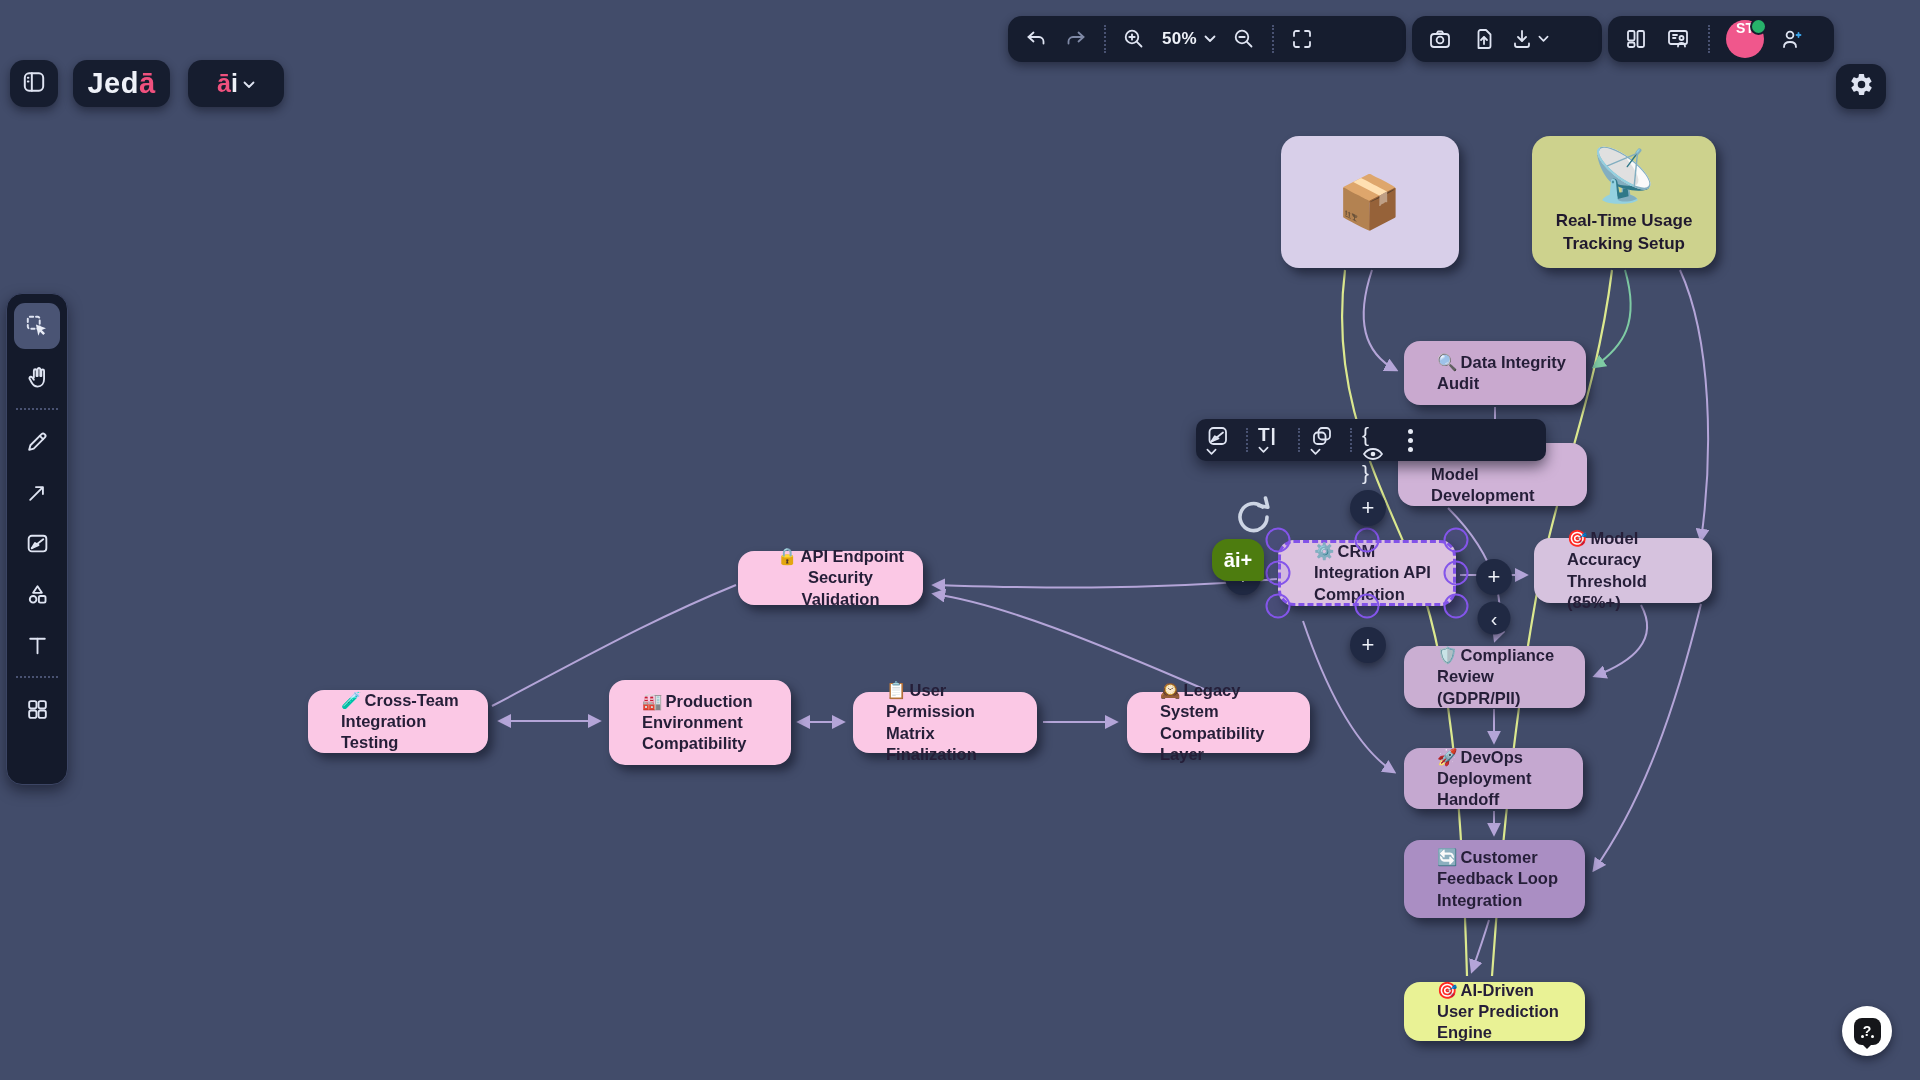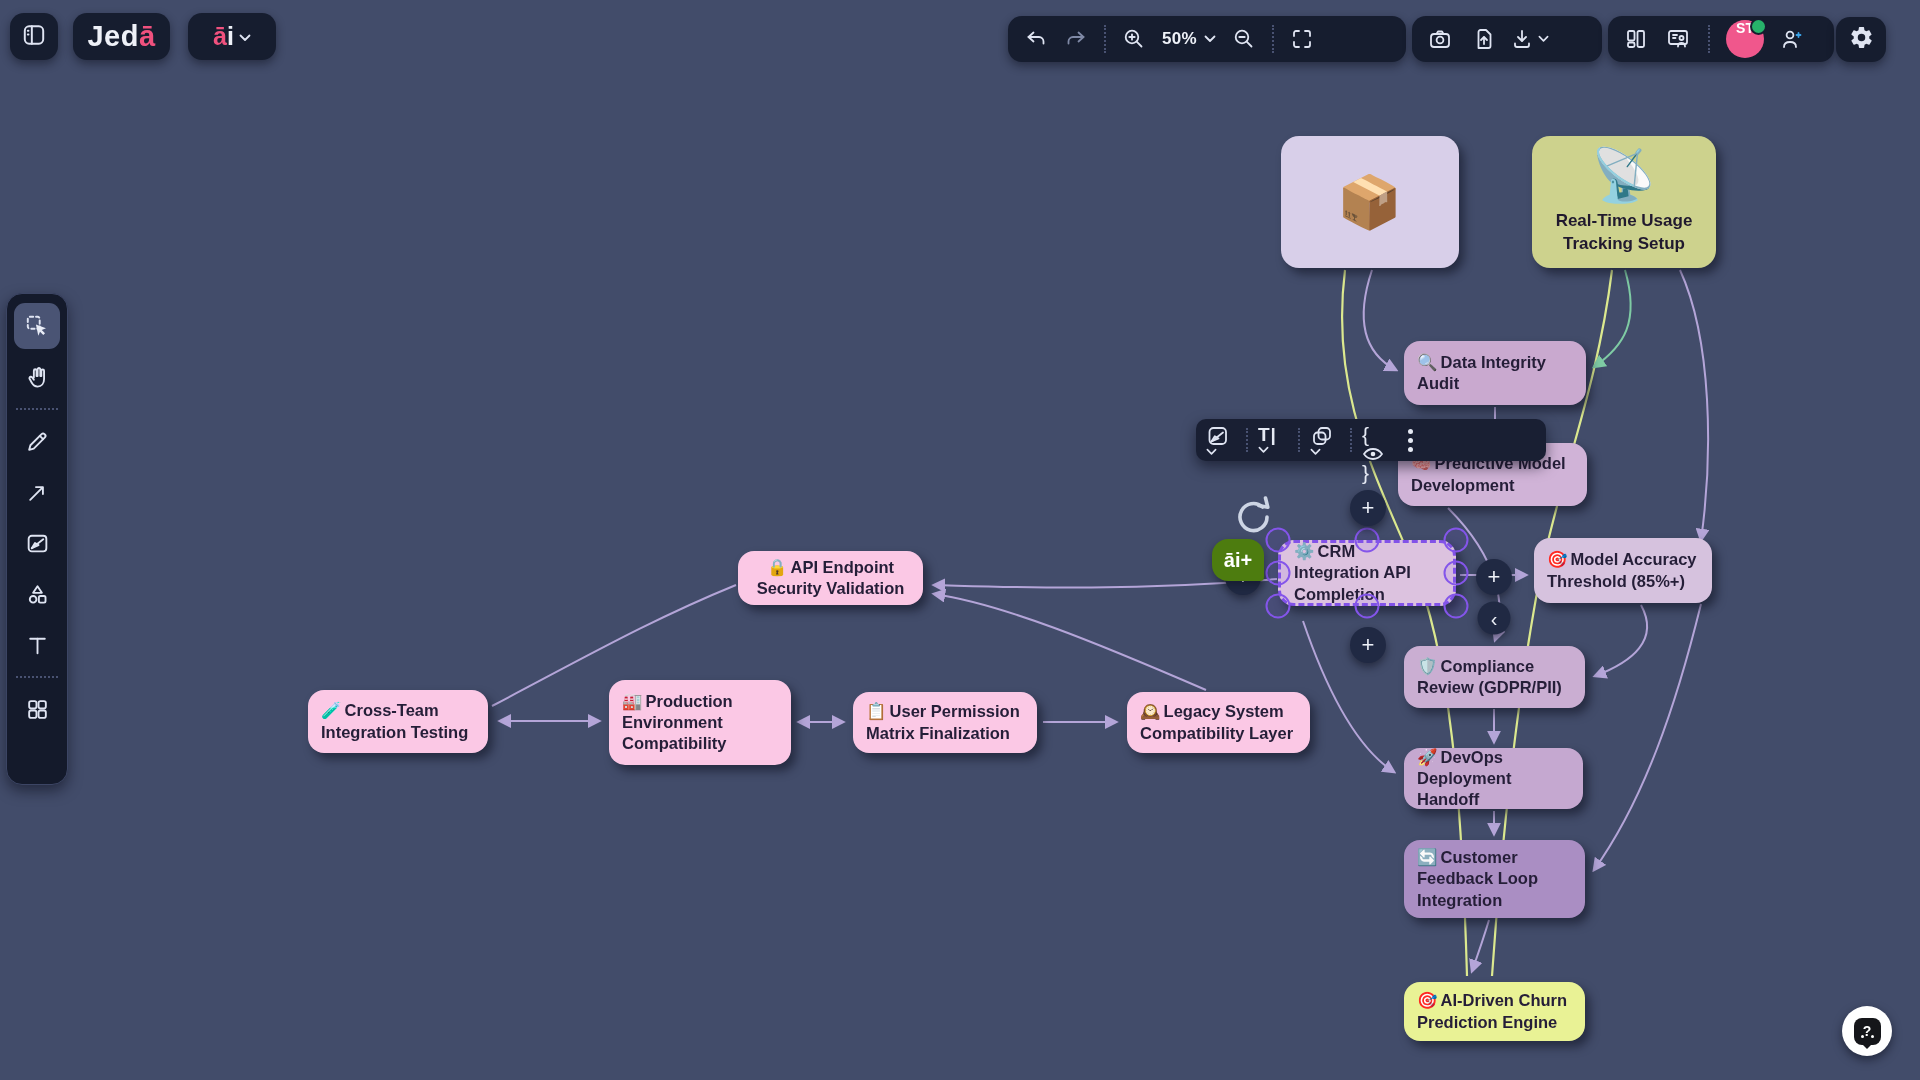--- a/index.html
+++ b/index.html
@@ -23,21 +23,21 @@
   .tbtn svg{display:block;}
   .icon-stroke{stroke:#dfe4f2;stroke-width:1.8;fill:none;stroke-linecap:round;stroke-linejoin:round;}
   .icon-muted{stroke:#7f89a6;}
   .vdiv{width:0;height:28px;border-left:2px dotted #495272;margin:0 6px;}
   .zoom-label{font-size:17px;font-weight:700;color:#eef1f8;letter-spacing:.3px;}
   .chev{margin-left:3px;}
   
   .pill{
     position:absolute;background:#161d2f;border-radius:14px;
     display:flex;align-items:center;justify-content:center;
-    box-shadow:0 4px 10px rgba(8,10,22,.45);cursor:pointer;
+    box-shadow:0 4px 10px rgba(8,10,22,.45);cursor:pointer;margin-top:47px;
   }
   .logo-text{font-size:29px;font-weight:700;color:#eef1f8;letter-spacing:.5px;}
   .accent{color:#f0517e;}
   .ai-text{font-size:25px;font-weight:700;color:#eef1f8;}
   
   .avatar{
     width:38px;height:38px;border-radius:50%;background:#f0578c;color:#fff;
     display:flex;align-items:flex-start;justify-content:center;
     font-size:14px;font-weight:700;position:relative;margin:0 4px;
   }
@@ -61,20 +61,21 @@
   .hdiv{width:42px;border-top:2px dotted #495272;margin:3px 0;}
   
   .node{
     position:absolute;border-radius:16px;box-sizing:border-box;
     box-shadow:5px 6px 10px rgba(10,12,26,.5);
     color:#251e38;z-index:3;cursor:pointer;
   }
   .node .txt{
     padding:9px 13px;font-size:16.5px;font-weight:700;line-height:1.28;
     text-align:left;
+    margin-left:20px;
   }
   .node.centered .txt{text-align:center;}
   .node .em{margin-right:3px;}
   .node.vcenter{display:flex;align-items:center;}
   .node.vcenter .txt{width:100%;}
   .bignode{
     display:flex;flex-direction:column;align-items:center;justify-content:center;
     gap:9px;border-radius:18px;padding:6px 10px;
   }
   .big-emoji{font-size:52px;line-height:1;}
@@ -178,21 +179,21 @@
       <line x1="6.3" y1="8" x2="6.9" y2="8"></line>
       <line x1="6.3" y1="11.5" x2="6.9" y2="11.5"></line>
     </svg>
   </span>
 </div>
 
 <div class="pill" style="left:73px;top:13px;width:97px;height:47px;">
   <span class="logo-text"><span>Jed</span><span class="accent">ā</span></span>
 </div>
 
-<div class="pill" style="left:188px;top:13px;width:88px;height:47px;gap:5px;">
+<div class="pill" style="left:188px;top:13px;width:96px;height:47px;gap:5px;">
   <span class="ai-text"><span class="accent">ā</span><span>i</span></span>
   <span>
     <svg width="12" height="8" viewBox="0 0 12 8" class="icon-stroke">
         <path d="M1.5 1.5 L6 6 L10.5 1.5"></path>
       </svg>
   </span>
 </div>
 
 <div class="bar" style="left:1008px;top:16px;width:378px;height:46px;padding:0 10px;gap:4px;">
   <div class="tbtn">
@@ -411,21 +412,21 @@
 
 <div class="node vcenter" style="left: 1404px; top: 748px; width: 179px; height: 61px; background: rgb(197, 168, 208);">
   <div class="txt"><span class="em">🚀</span><span>DevOps Deployment Handoff</span></div>
 </div>
 
 <div class="node vcenter" style="left: 1404px; top: 840px; width: 181px; height: 78px; background: rgb(170, 142, 195);">
   <div class="txt"><span class="em">🔄</span><span>Customer Feedback Loop Integration</span></div>
 </div>
 
 <div class="node vcenter" style="left: 1404px; top: 982px; width: 181px; height: 59px; background: rgb(233, 242, 149);">
-  <div class="txt"><span class="em">🎯</span><span>AI-Driven Churn Prediction Engine</span></div>
+  <div class="txt"><span class="em">🎯</span><span>AI-Driven User Prediction Engine</span></div>
 </div>
 
 <div class="node vcenter centered" style="left: 738px; top: 551px; width: 185px; height: 54px; background: rgb(251, 200, 229);">
   <div class="txt"><span class="em">🔒</span><span>API Endpoint Security Validation</span></div>
 </div>
 
 <div class="node vcenter" style="left: 308px; top: 690px; width: 180px; height: 63px; background: rgb(251, 200, 229);">
   <div class="txt"><span class="em">🧪</span><span>Cross-Team Integration Testing</span></div>
 </div>
 

